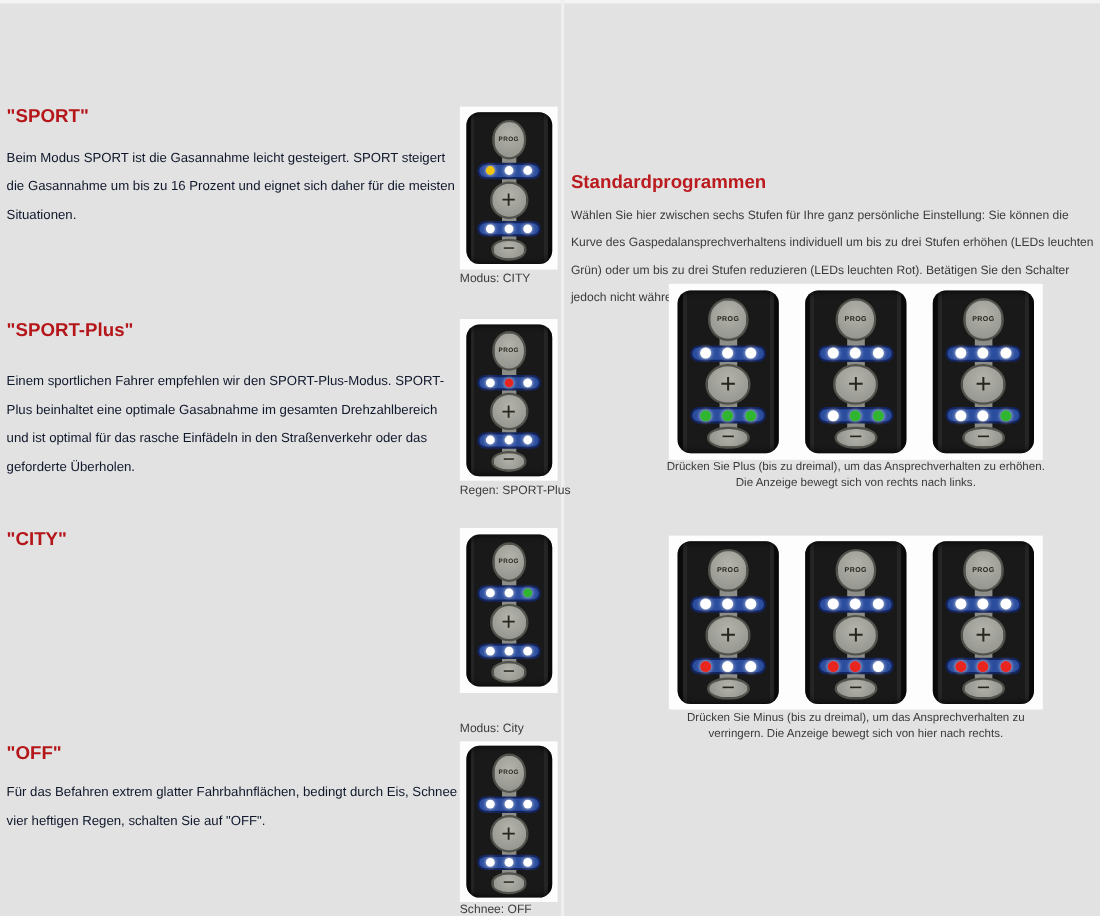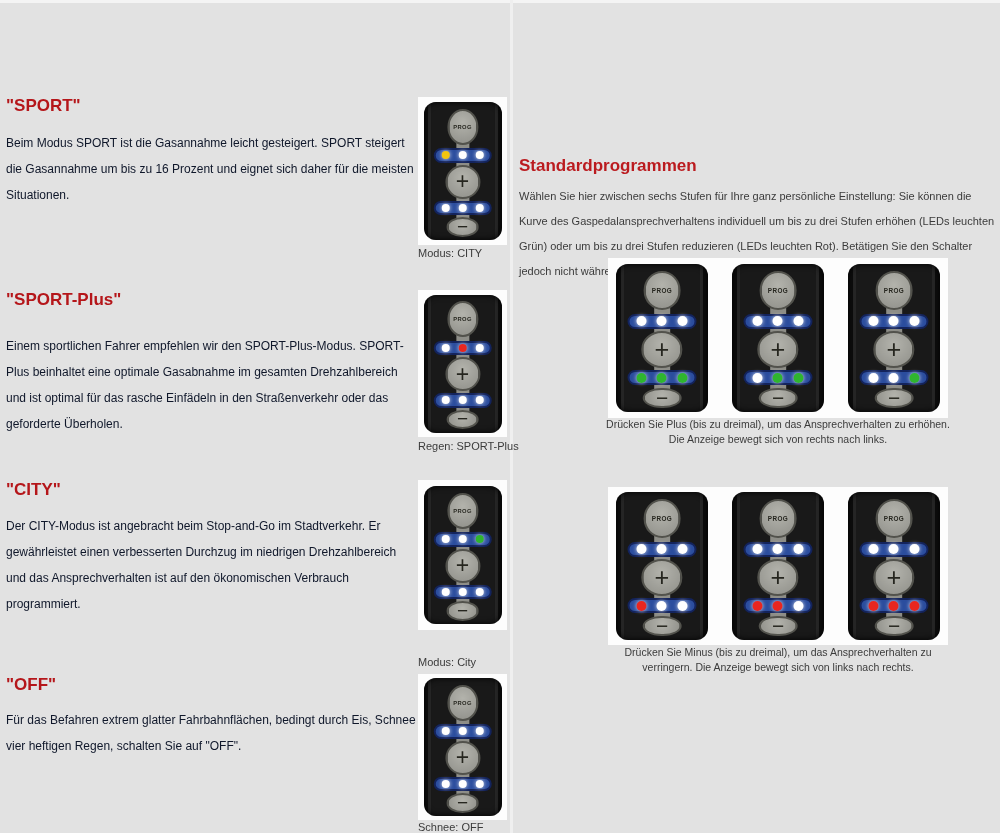--- a/index.html
+++ b/index.html
@@ -113,21 +113,20 @@
   <div class="column-seam"></div>
 
 
   <div class="sec-title t-sport">"SPORT"</div>
   <div class="sec-body b-sport">Beim Modus SPORT ist die Gasannahme leicht gesteigert. SPORT steigert die Gasannahme um bis zu 16 Prozent und eignet sich daher für die meisten Situationen.</div>
 
   <div class="sec-title t-splus">"SPORT-Plus"</div>
   <div class="sec-body b-splus">Einem sportlichen Fahrer empfehlen wir den SPORT-Plus-Modus. SPORT-Plus beinhaltet eine optimale Gasabnahme im gesamten Drehzahlbereich und ist optimal für das rasche Einfädeln in den Straßenverkehr oder das geforderte Überholen.</div>
 
   <div class="sec-title t-city">"CITY"</div>
-  <div class="sec-body b-city">Der CITY-Modus ist angebracht beim Stop-and-Go im Stadtverkehr. Er gewährleistet einen verbesserten Durchzug im niedrigen Drehzahlbereich und das Ansprechverhalten ist auf den ökonomischen Verbrauch programmiert.</div>
 
   <div class="sec-title t-off">"OFF"</div>
   <div class="sec-body b-off">Für das Befahren extrem glatter Fahrbahnflächen, bedingt durch Eis, Schnee vier heftigen Regen, schalten Sie auf "OFF".</div>
 
   <div class="dev-card card-sport">
     <div class="dev dev-sm">
         <div class="dev-body"></div>
         <div class="dev-strip"></div>
         <div class="dev-btn dev-prog">PROG</div>
         <div class="led-bar bar-top">
@@ -313,14 +312,14 @@
         </div>
         <div class="dev-btn dev-plus">+</div>
         <div class="led-bar bar-bottom">
           <span class="led" style="background:#e8261f"></span>
           <span class="led" style="background:#e8261f"></span>
           <span class="led" style="background:#e8261f"></span>
         </div>
         <div class="dev-btn dev-minus">−</div>
       </div>
   </div>
-  <div class="row-caption cap-minus">Drücken Sie Minus (bis zu dreimal), um das Ansprechverhalten zu verringern. Die Anzeige bewegt sich von links nach rechts.</div>
+  <div class="row-caption cap-minus">Drücken Sie Minus (bis zu dreimal), um das Ansprechverhalten zu verringern. Die Anzeige bewegt sich von hier nach rechts.</div>
 </div>
 
 </body></html>

